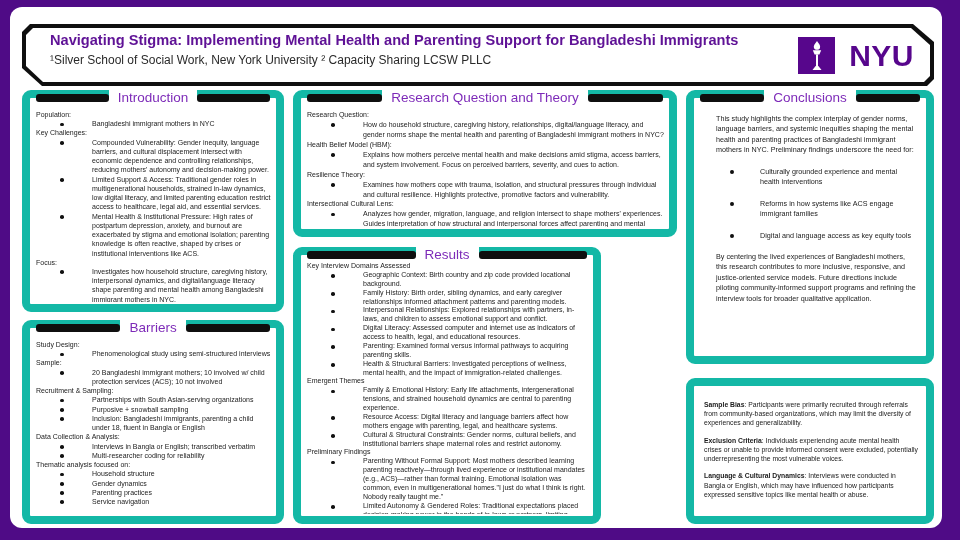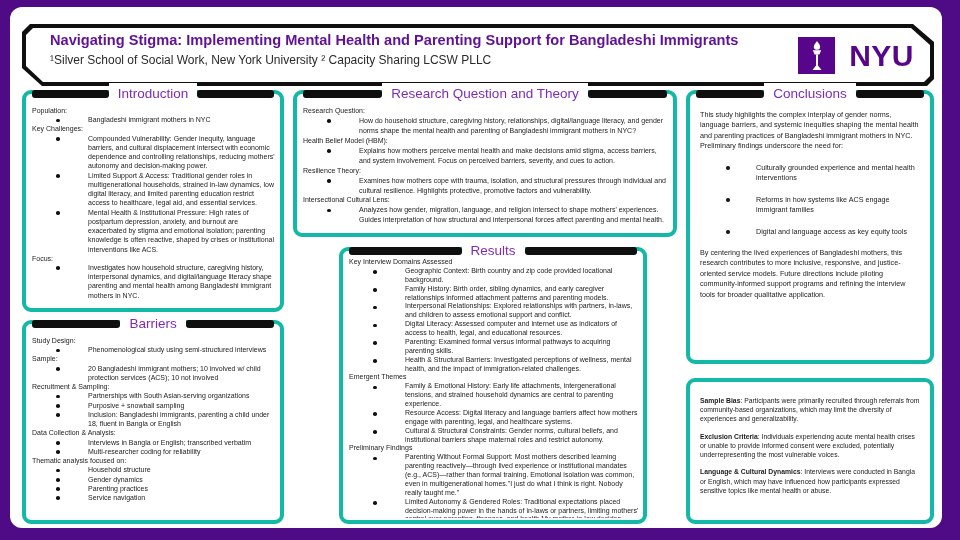--- a/index.html
+++ b/index.html
@@ -29,21 +29,21 @@
   .h-title { font-size:14.6px; font-weight:bold; color:#5f1296; line-height:17px; white-space:nowrap; }
   .h-authors { font-size:11.3px; font-weight:bold; color:#141414; line-height:13px; margin-top:1px; }
   .h-affil { font-size:12px; color:#2a2a2a; margin-top:4px; }
   .logo { position:absolute; right:16px; top:9px; display:flex; align-items:center; gap:14px; }
   .logo-sq { width:37px; height:37px; background:#57068c; display:flex; align-items:center; justify-content:center; }
   .logo-txt { font-size:30px; font-weight:bold; color:#57068c; letter-spacing:0.5px; line-height:37px; }
 
   
   .box {
     position:absolute; box-sizing:border-box; background:#fff;
-    border:4px solid #14b8a6; border-radius:9px;text-decoration:underline;
+    border:8px solid #14b8a6; border-radius:9px;text-decoration:underline;
   }
   .btitle {
     position:absolute; top:-11px; left:6px; right:6px; height:21px;
     display:flex; align-items:center; z-index:2;
   }
   .bar { flex:1; height:8px; background:#0f0f0f; border-radius:3px; }
   .ttl {
     background:#fff; padding:0 9px; font-size:13.5px; color:#7d2ab8;
     line-height:21px; white-space:nowrap;
   }
@@ -54,33 +54,33 @@
   .lbl { }
   .li { position:relative; padding-left:56px; }
   .li::before {
     content:""; position:absolute; left:24px; top:3.4px;
     width:3.6px; height:3.6px; background:#111; border-radius:50%;
   }
 
   #box-intro       { left:12px;  top:83px;  width:262px; height:222px; }
   #box-methods     { left:12px;  top:313px; width:262px; height:204px; }
   #box-research    { left:283px; top:83px;  width:384px; height:147px; }
-  #box-results     { left:283px; top:240px; width:308px; height:277px;margin-left:46px; }
+  #box-results     { left:283px; top:240px; width:308px; height:277px; }
   #box-conclusions { left:676px; top:83px;  width:248px; height:274px; }
   #box-limitations { left:676px; top:371px; width:248px; height:146px; }
 
   #box-research .bc { line-height:1.42; top:12px; }
   #box-results .bc { top:7px; line-height:1.27; }
   #box-intro .bc { top:12px; }
   #box-methods .bc { top:12px; }
 
   
   .conc { position:absolute; left:10px; right:8px; top:16px; bottom:2px;
           font-size:7.2px; line-height:1.45; color:#1b1b1b; overflow:hidden; }
-  .c-par { margin:0 0 10px 0; }
+  .c-par { margin:0 0 10px 12px; }
   .c-item { position:relative; padding-left:56px; margin:11px 0; }
   .c-item::before {
     content:""; position:absolute; left:26px; top:3.6px;
     width:3.8px; height:3.8px; background:#111; border-radius:50%;
   }
 
   
   .lim { position:absolute; left:10px; right:8px; top:14px; bottom:2px;
          font-size:6.8px; line-height:1.36; color:#1b1b1b; overflow:hidden; }
   .lim-p { margin:0 0 8px 0; }

